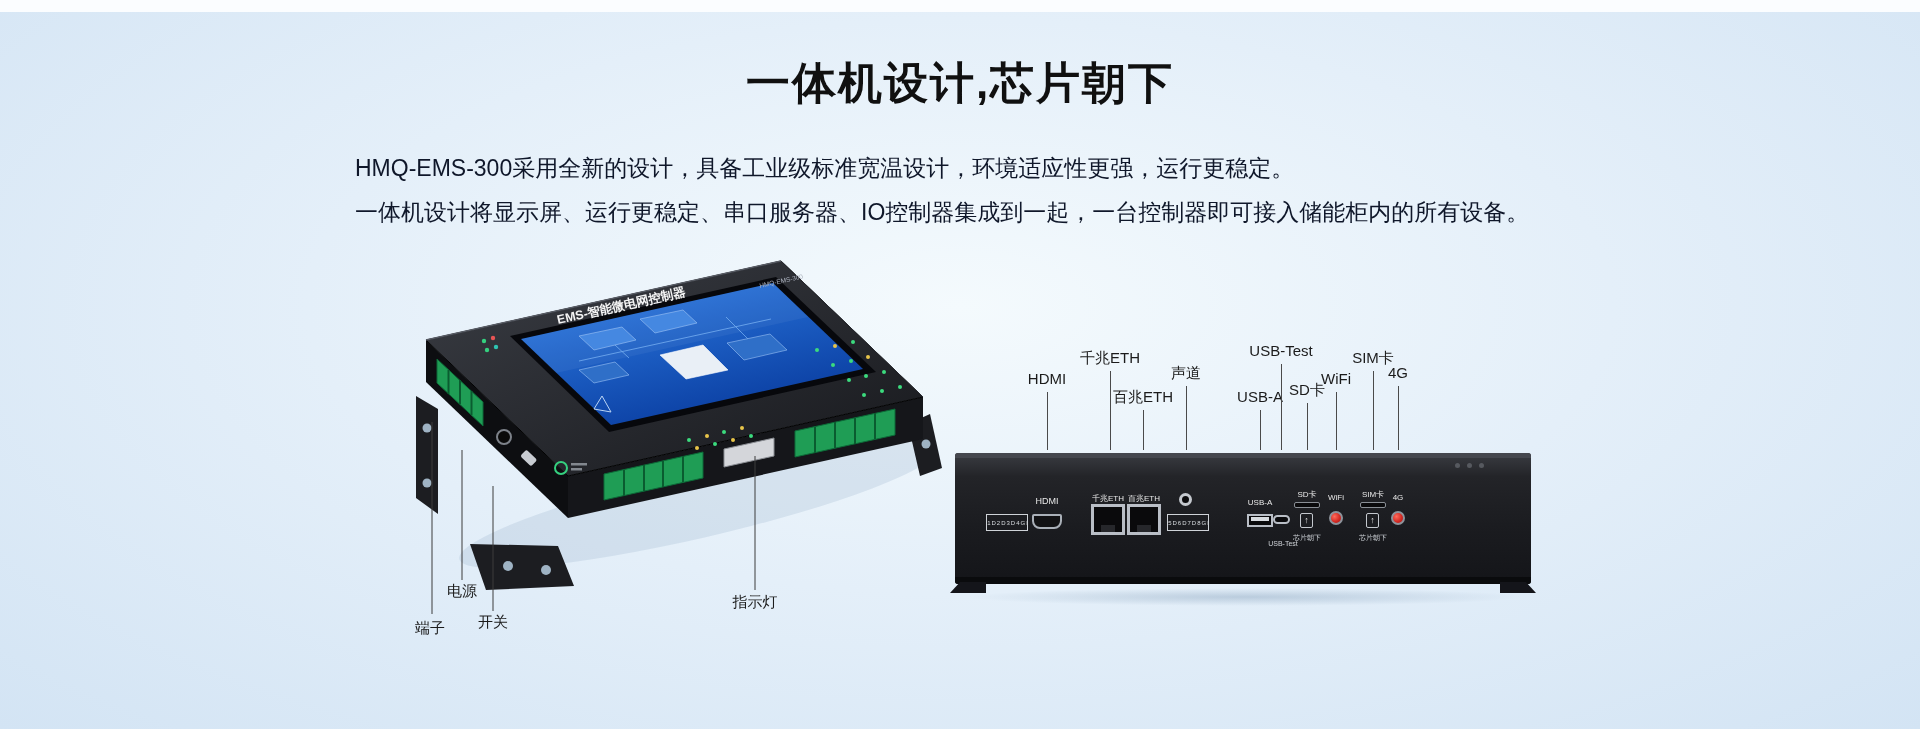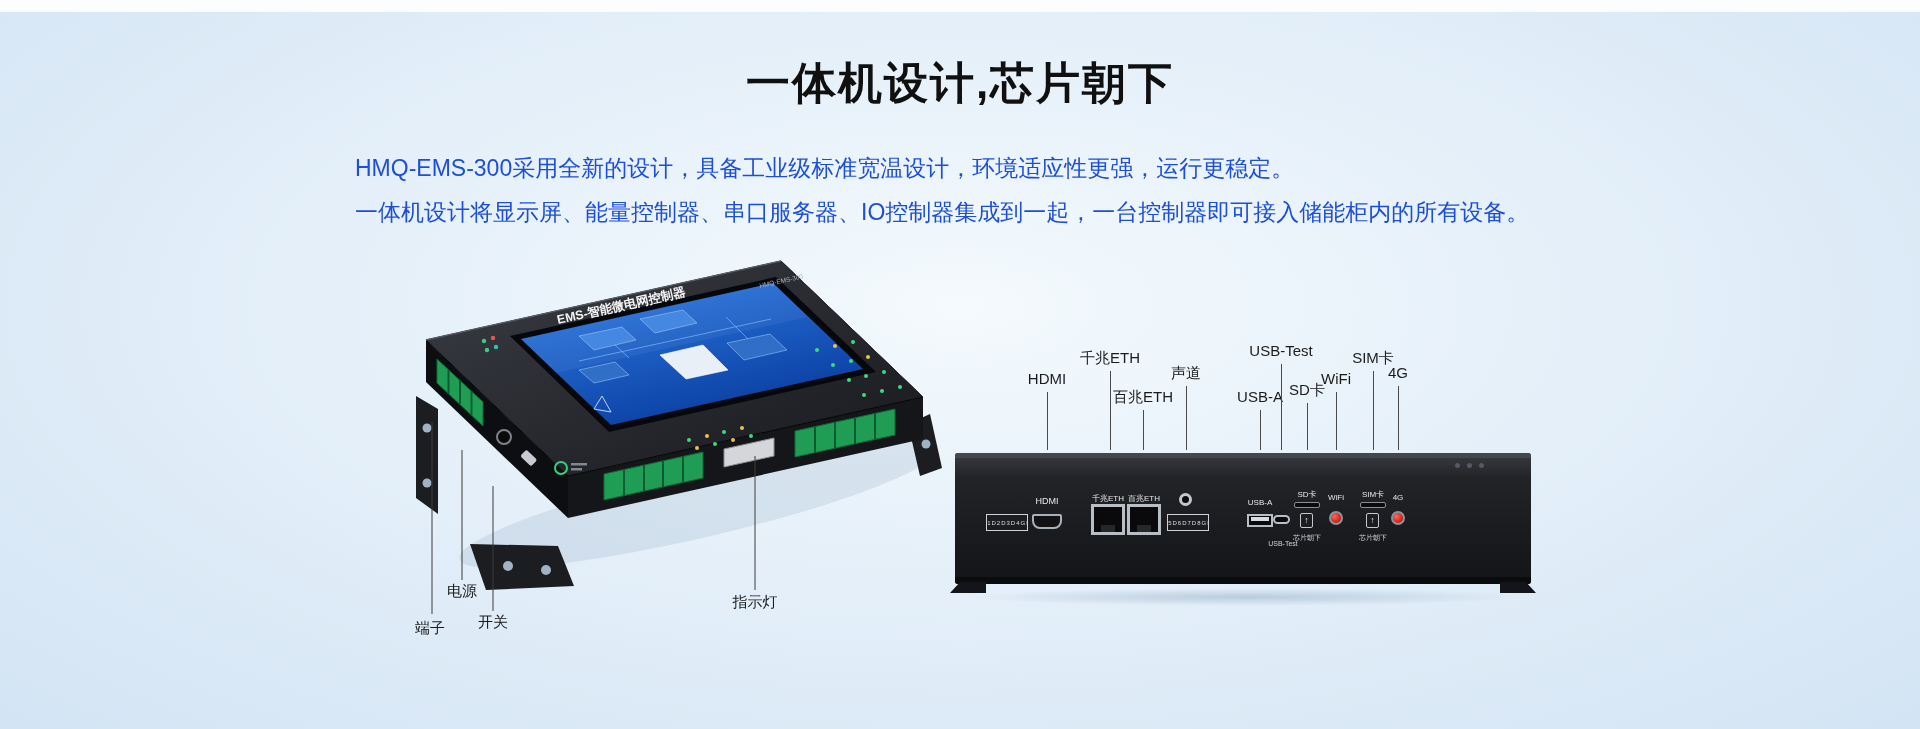--- a/index.html
+++ b/index.html
@@ -8,21 +8,21 @@
     font-family:"Liberation Sans","DejaVu Sans",sans-serif;
     overflow:hidden;
     position:relative;
     background: radial-gradient(ellipse at 50% 42%, #f4fafd 0%, #e4eff9 48%, #d3e4f4 100%);
   }
   .top-strip { position:absolute; top:0; left:0; right:0; height:12px; background:#fbfdff; }
   .title {
     position:absolute; top:54px; left:0; width:100%;
     text-align:center; font-size:44px; font-weight:bold; color:#101010; letter-spacing:2px;
   }
-  .desc { position:absolute; left:355px; top:146px; font-size:23px; color:#1d4ed8; line-height:44px; }
+  .desc { position:absolute; left:355px; top:146px; font-size:23px; color:#0f172a; line-height:44px; }
   .desc p { margin:0; }
 
   
   .fig3d { position:absolute; left:408px; top:246px; width:540px; height:405px; }
   .fig3d svg { width:100%; height:100%; display:block; }
   .fig3d text { font-family:"Liberation Sans","DejaVu Sans",sans-serif; }
 
   
   .figpanel { position:absolute; left:950px; top:340px; width:630px; height:285px; }
   .co { position:absolute; transform:translateX(-50%); font-size:15px; color:#1b1b1b; white-space:nowrap; }
@@ -62,21 +62,21 @@
 </head>
 <body>
 
 <div class="page">
   <div class="top-strip"></div>
 
   <h1 class="title">一体机设计,芯片朝下</h1>
 
   <div class="desc">
     <p>HMQ-EMS-300采用全新的设计，具备工业级标准宽温设计，环境适应性更强，运行更稳定。</p>
-    <p>一体机设计将显示屏、能量控制器、串口服务器、IO控制器集成到一起，一台控制器即可接入储能柜内的所有设备。</p>
+    <p>一体机设计将显示屏、运行更稳定、串口服务器、IO控制器集成到一起，一台控制器即可接入储能柜内的所有设备。</p>
   </div>
 
   <div class="fig3d">
     <svg viewBox="0 0 540 405">
       <defs>
         <linearGradient id="gTop" x1="0" y1="0" x2="1" y2="1">
           <stop offset="0" stop-color="#3a3d44"></stop>
             <stop offset="1" stop-color="#17181c"></stop>
         </linearGradient>
         <linearGradient id="gScreen" x1="0" y1="0" x2="0.55" y2="1">

